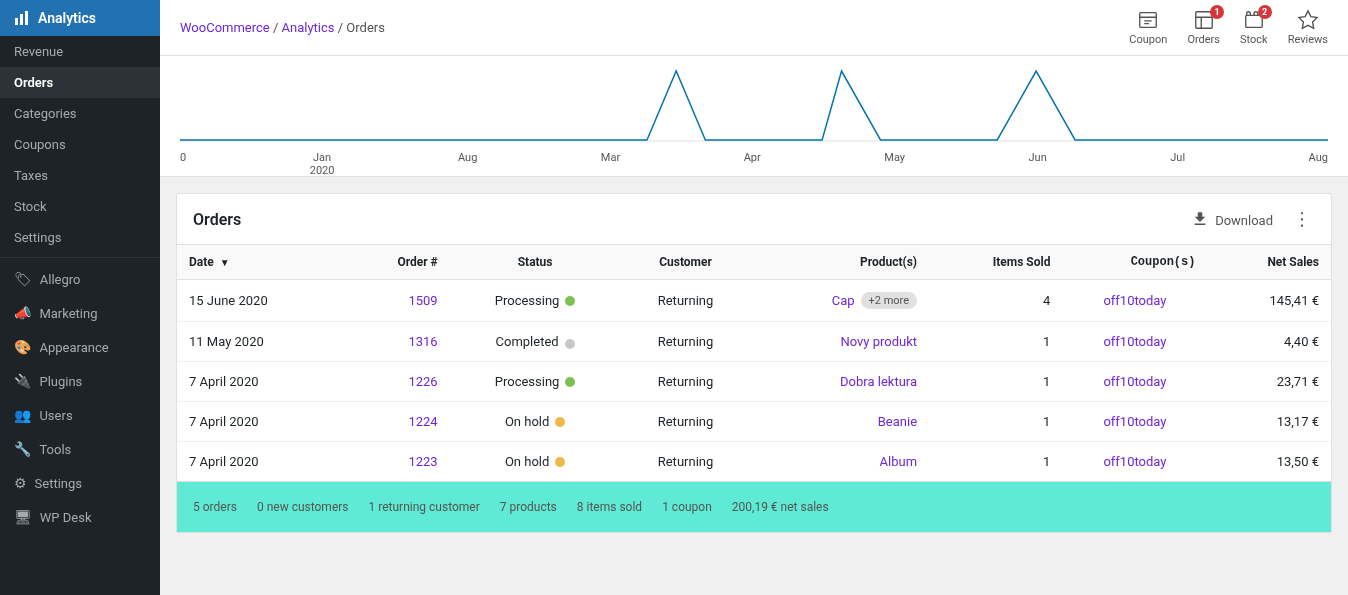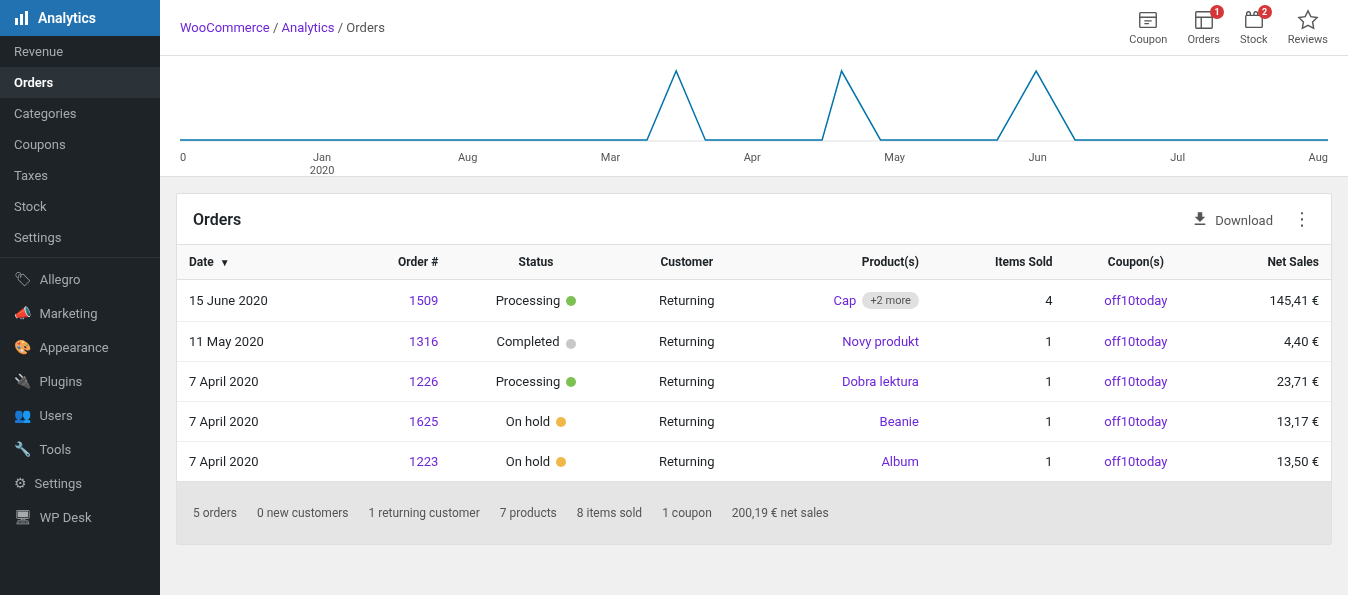--- a/index.html
+++ b/index.html
@@ -201,23 +201,23 @@
     .more-badge {
       background: #e0e0e0;
       border-radius: 10px;
       padding: 2px 8px;
       font-size: 11px;
       color: #555;
     }
 
     
     .table-footer {
-      padding: 24px 16px;
+      padding: 18px 16px;
       border-top: 1px solid #e0e0e0;
-      background: #e5e5e5;
+      background: #5eead4;
       display: flex;
       gap: 20px;
       font-size: 12px;
       color: #555;
       flex-wrap: wrap;
     }
 
     
     .sort-indicator { font-size: 10px; margin-left: 3px; }
   </style>
@@ -399,21 +399,21 @@
           <tr>
             <th style="cursor:pointer;">
               <span>Date</span>
               <span class="sort-indicator">▼</span>
             </th>
             <th class="right">Order #</th>
             <th style="text-align:center;">Status</th>
             <th style="text-align:center;">Customer</th>
             <th class="right">Product(s)</th>
             <th class="right">Items Sold</th>
-            <th style="text-align:center;">Coupon(s)</th>
+            <th style="text-align:right;font-family:Liberation Mono, monospace;">Coupon(s)</th>
             <th class="right">Net Sales</th>
           </tr>
         </thead>
         <tbody>
 
           <tr>
             <td>15 June 2020</td>
             <td class="right">
               <a class="order-link" href="#">1509</a>
             </td>
@@ -477,21 +477,21 @@
             <td class="right">1</td>
             <td style="text-align:center;">
               <a class="order-link" href="#">off10today</a>
             </td>
             <td class="right">23,71 €</td>
           </tr>
 
           <tr>
             <td>7 April 2020</td>
             <td class="right">
-              <a class="order-link" href="#">1625</a>
+              <a class="order-link" href="#">1224</a>
             </td>
             <td style="text-align:center;">
               <div class="status-cell" style="justify-content:center;">
                 <span>On hold</span>
                 <span class="status-dot status-on-hold"></span>
               </div>
             </td>
             <td style="text-align:center;">Returning</td>
             <td class="right">
               <a class="order-link" href="#">Beanie</a>

